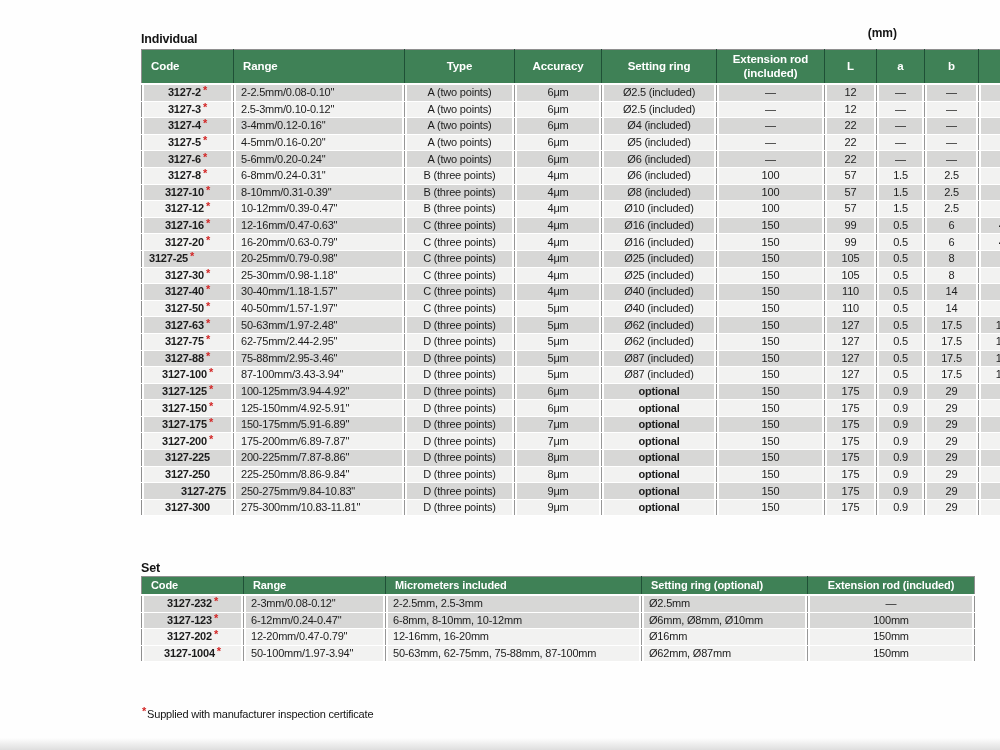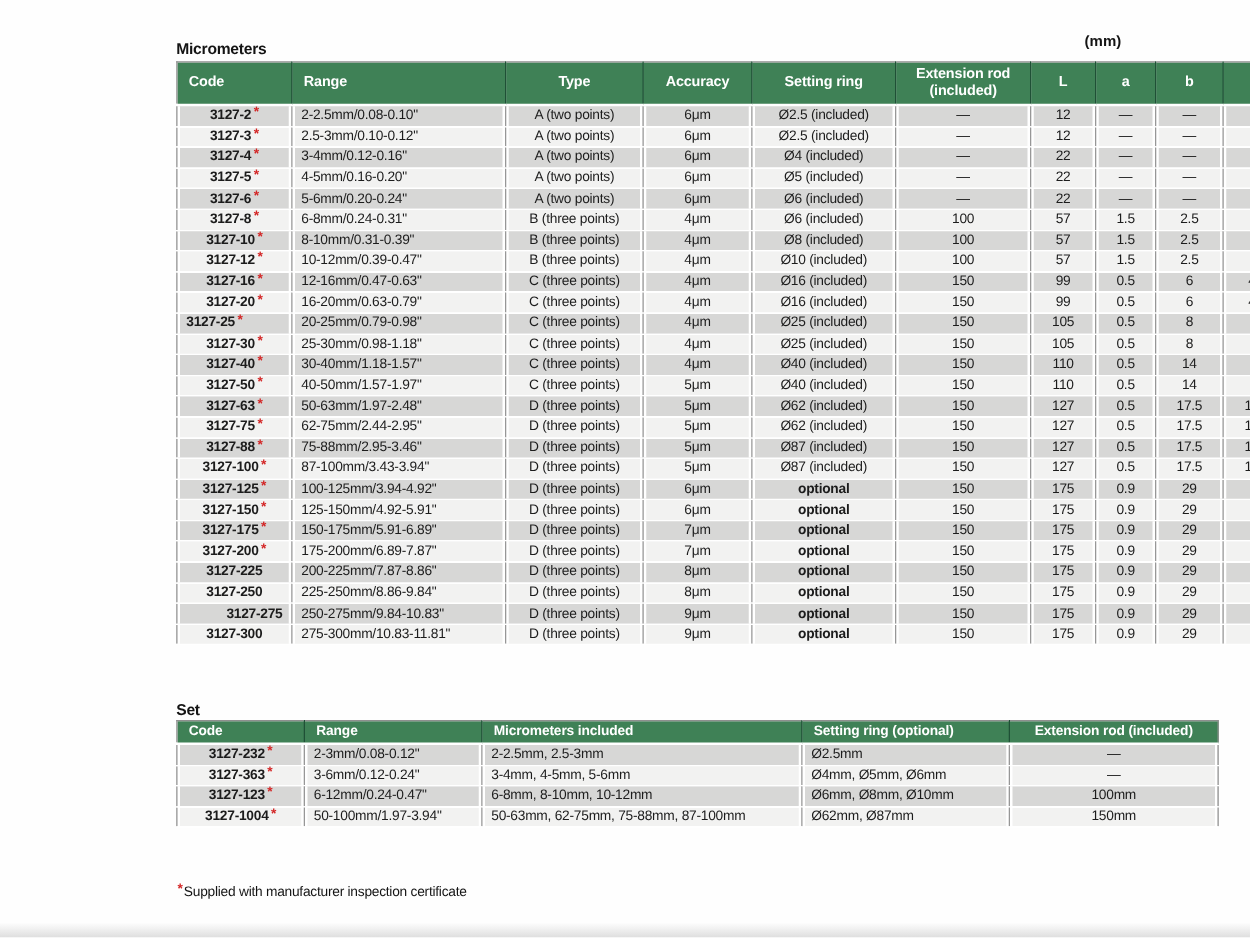--- a/index.html
+++ b/index.html
@@ -47,21 +47,21 @@
   }
   .footnote .fstar { color:#d32525; font-weight:bold; position:relative; top:-3px; margin-right:1px; }
   .bottom-shade {
     position:absolute; left:0; top:738px; width:1000px; height:12px;
     background:linear-gradient(#fefefe,#dedede);
   }
 </style>
 </head>
 <body>
 
-<div class="section-label" style="left:141px; top:32px;">Micrometers</div>
+<div class="section-label" style="left:141px; top:32px;">Individual</div>
 
 <div class="unit-label">(mm)</div>
 
 <table class="spec" id="individual-table" style="left:141px; top:49px;">
   <thead>
       <tr>
         <th class="h-left" style="width: 76px;">Code</th>
         <th class="h-left" style="width: 155px;">Range</th>
         <th style="width: 97px;">Type</th>
         <th style="width: 74px;">Accuracy</th>
@@ -402,35 +402,35 @@
       </tr>
     </thead>
   <tbody>
       <tr class="odd">
         <td class="code-cell" style="text-align: center;"><span>3127-232</span><span class="star">*</span></td>
         <td style="text-align: left;">2-3mm/0.08-0.12"</td>
         <td style="text-align: left;">2-2.5mm, 2.5-3mm</td>
         <td style="text-align: left;">Ø2.5mm</td>
         <td style="text-align: center;">—</td>
       </tr>
-      <tr class="even">
-        <td class="code-cell" style="text-align: center;"><span>3127-363</span><span class="star">*</span></td>
-        <td style="text-align: left;">3-6mm/0.12-0.24"</td>
-        <td style="text-align: left;">3-4mm, 4-5mm, 5-6mm</td>
-        <td style="text-align: left;">Ø4mm, Ø5mm, Ø6mm</td>
-        <td style="text-align: center;">—</td>
-      </tr>
       <tr class="odd">
         <td class="code-cell" style="text-align: center;"><span>3127-123</span><span class="star">*</span></td>
         <td style="text-align: left;">6-12mm/0.24-0.47"</td>
         <td style="text-align: left;">6-8mm, 8-10mm, 10-12mm</td>
         <td style="text-align: left;">Ø6mm, Ø8mm, Ø10mm</td>
         <td style="text-align: center;">100mm</td>
       </tr>
       <tr class="even">
+        <td class="code-cell" style="text-align: center;"><span>3127-202</span><span class="star">*</span></td>
+        <td style="text-align: left;">12-20mm/0.47-0.79"</td>
+        <td style="text-align: left;">12-16mm, 16-20mm</td>
+        <td style="text-align: left;">Ø16mm</td>
+        <td style="text-align: center;">150mm</td>
+      </tr>
+      <tr class="even">
         <td class="code-cell" style="text-align: center;"><span>3127-1004</span><span class="star">*</span></td>
         <td style="text-align: left;">50-100mm/1.97-3.94"</td>
         <td style="text-align: left;">50-63mm, 62-75mm, 75-88mm, 87-100mm</td>
         <td style="text-align: left;">Ø62mm, Ø87mm</td>
         <td style="text-align: center;">150mm</td>
       </tr>
     </tbody>
 </table>
 
 <div class="footnote">

